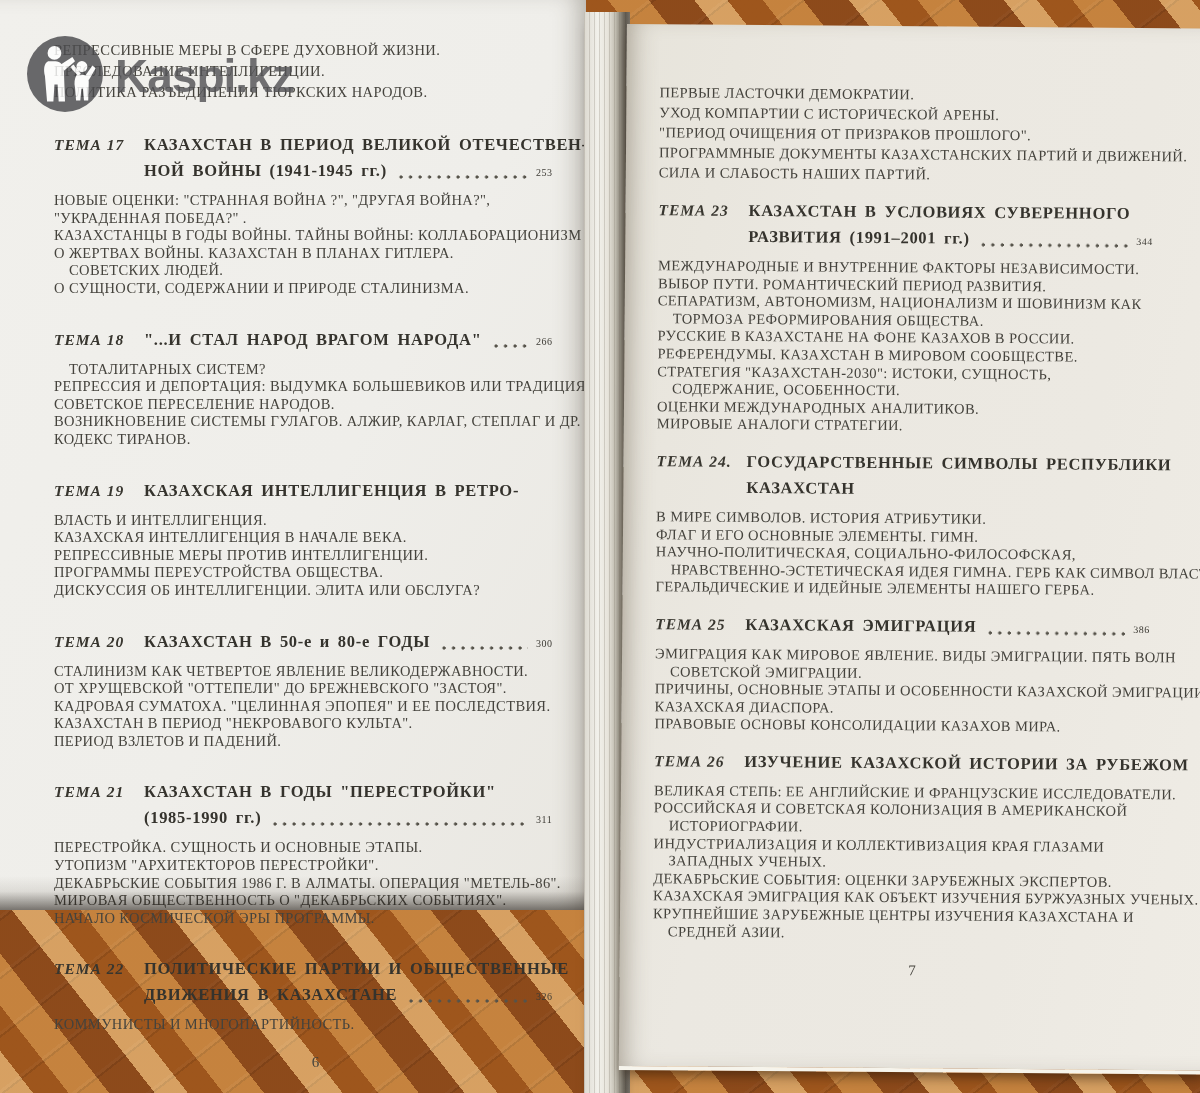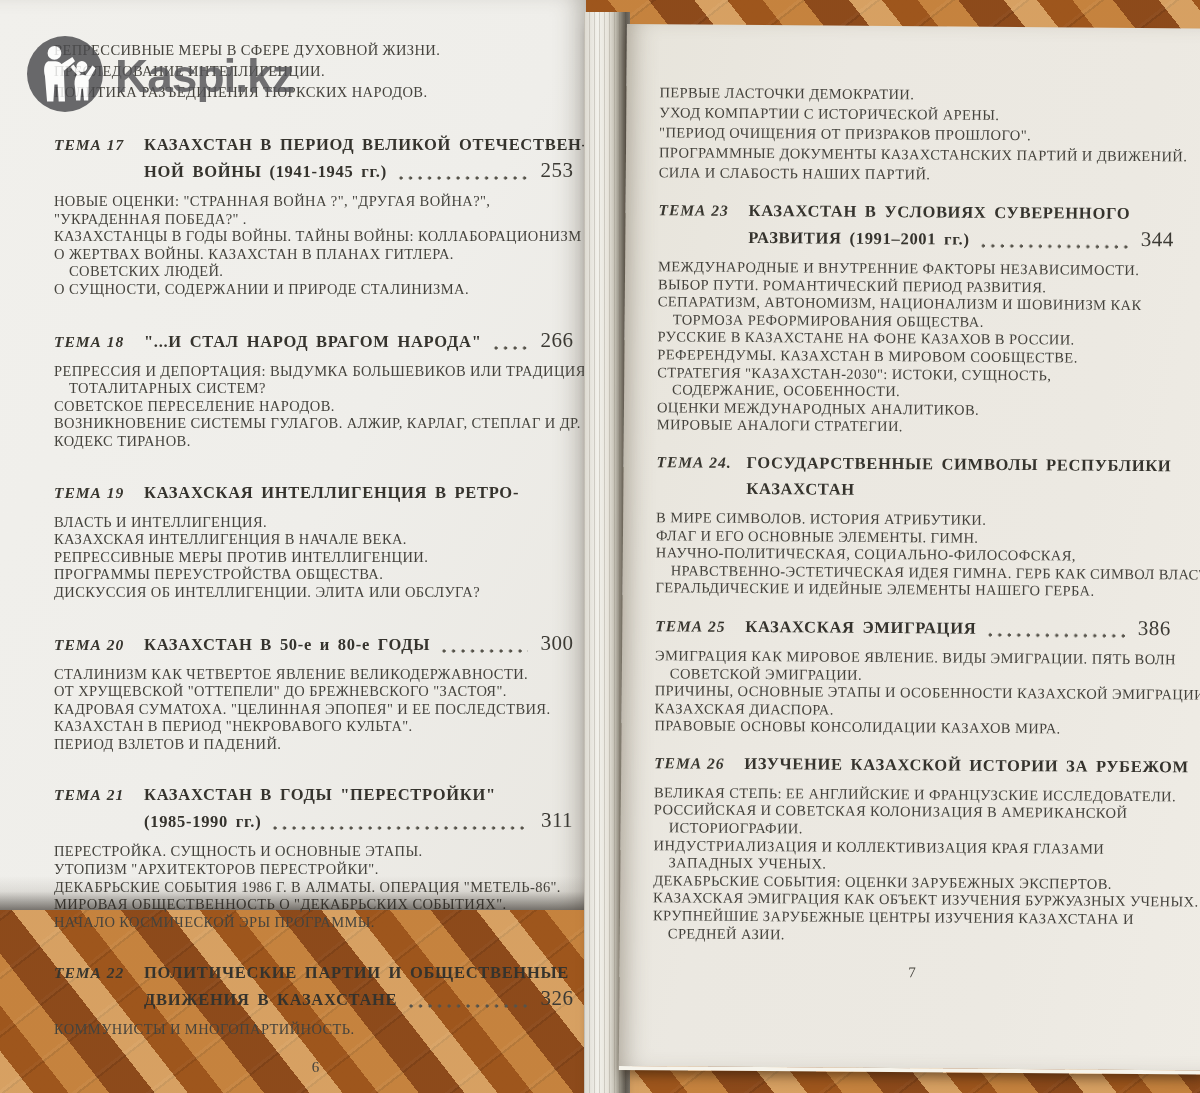--- a/index.html
+++ b/index.html
@@ -67,21 +67,21 @@
   .htext{
     flex:0 1 auto;font-weight:700;font-size:16.5px;line-height:26px;
     letter-spacing:.7px;word-spacing:3px;color:#35332d;white-space:nowrap;
   }
   .lead{
     flex:1 1 14px;align-self:flex-end;height:13px;min-width:12px;
     margin:0 8px 3px 10px;
     background-image:radial-gradient(circle at 4px 9px,#56534a 1.35px,rgba(0,0,0,0) 1.9px);
     background-size:9.5px 13px;background-repeat:repeat-x;
   }
-  .pgno{flex:0 0 42px;text-align:center;font-size:21px;color:#3c3a34;letter-spacing:.5px;}
+  .pgno{flex:0 0 42px;text-align:left;font-size:10px;color:#3c3a34;letter-spacing:.5px;}
   .subs{margin-top:8px;}
   .folio{
     text-align:center;font-size:15px;color:#44423c;letter-spacing:1px;margin-top:20px;
   }
   
   .watermark{
     position:absolute;left:27px;top:36px;display:flex;align-items:center;
     opacity:.82;pointer-events:none;z-index:5;
   }
   .watermark .brand{
@@ -125,22 +125,22 @@
           </div>
         </div>
         <div class="entry">
           <div class="hrow">
             <span class="tema">ТЕМА 18</span>
             <span class="htext">"...И СТАЛ НАРОД ВРАГОМ НАРОДА"</span>
             <span class="lead"></span>
             <span class="pgno">266</span>
           </div>
           <div class="subs">
+            <div class="sub ind">ТОТАЛИТАРНЫХ СИСТЕМ?</div>
             <div class="sub">РЕПРЕССИЯ И ДЕПОРТАЦИЯ: ВЫДУМКА БОЛЬШЕВИКОВ ИЛИ  ТРАДИЦИЯ</div>
-            <div class="sub ind">ТОТАЛИТАРНЫХ СИСТЕМ?</div>
             <div class="sub">СОВЕТСКОЕ ПЕРЕСЕЛЕНИЕ НАРОДОВ.</div>
             <div class="sub">ВОЗНИКНОВЕНИЕ СИСТЕМЫ ГУЛАГОВ. АЛЖИР, КАРЛАГ, СТЕПЛАГ И ДР.</div>
             <div class="sub">КОДЕКС ТИРАНОВ.</div>
           </div>
         </div>
         <div class="entry">
           <div class="hrow">
             <span class="tema">ТЕМА 19</span>
             <span class="htext">КАЗАХСКАЯ  ИНТЕЛЛИГЕНЦИЯ В РЕТРО-</span>
             <span class="lead" style="visibility: hidden;"></span>

